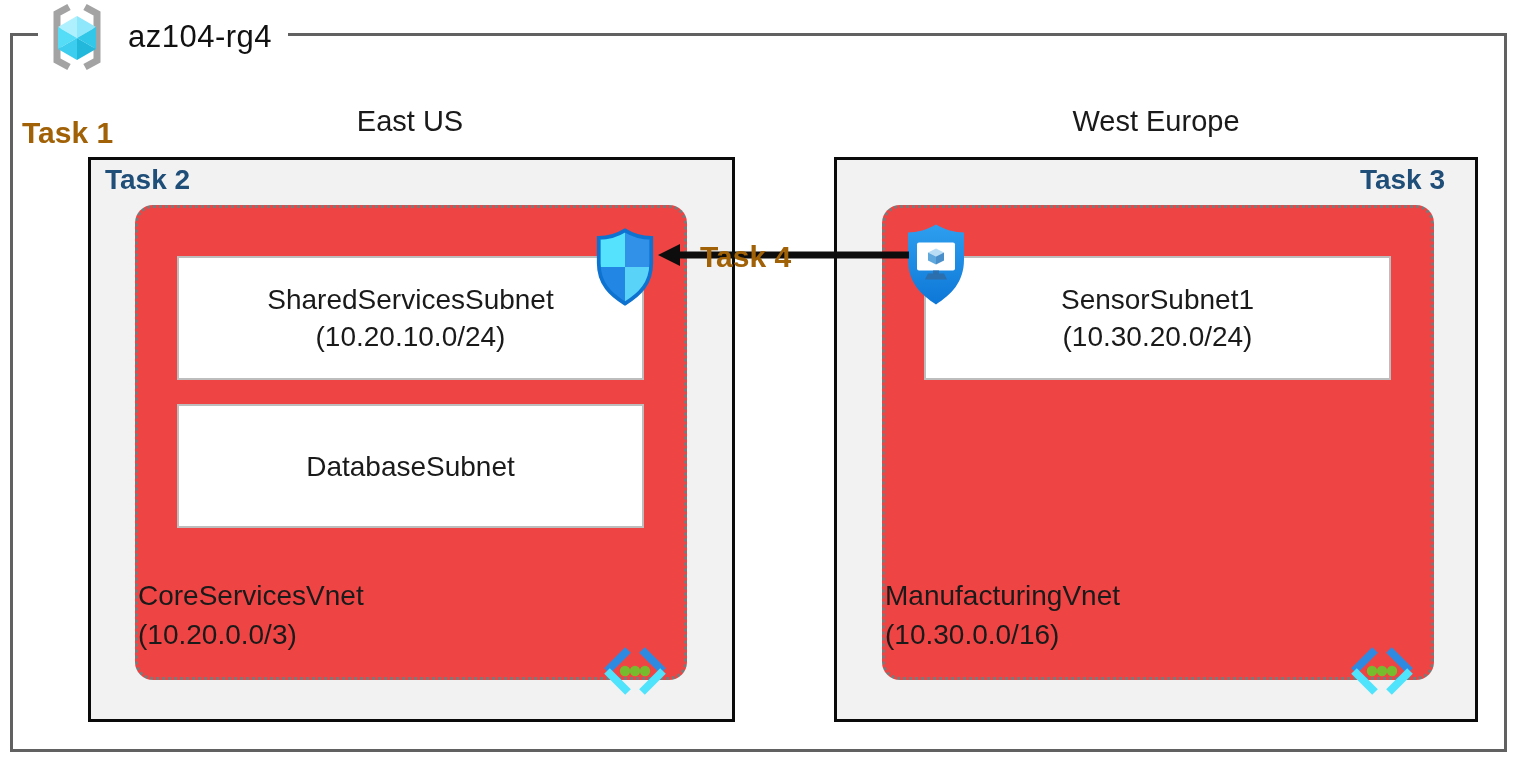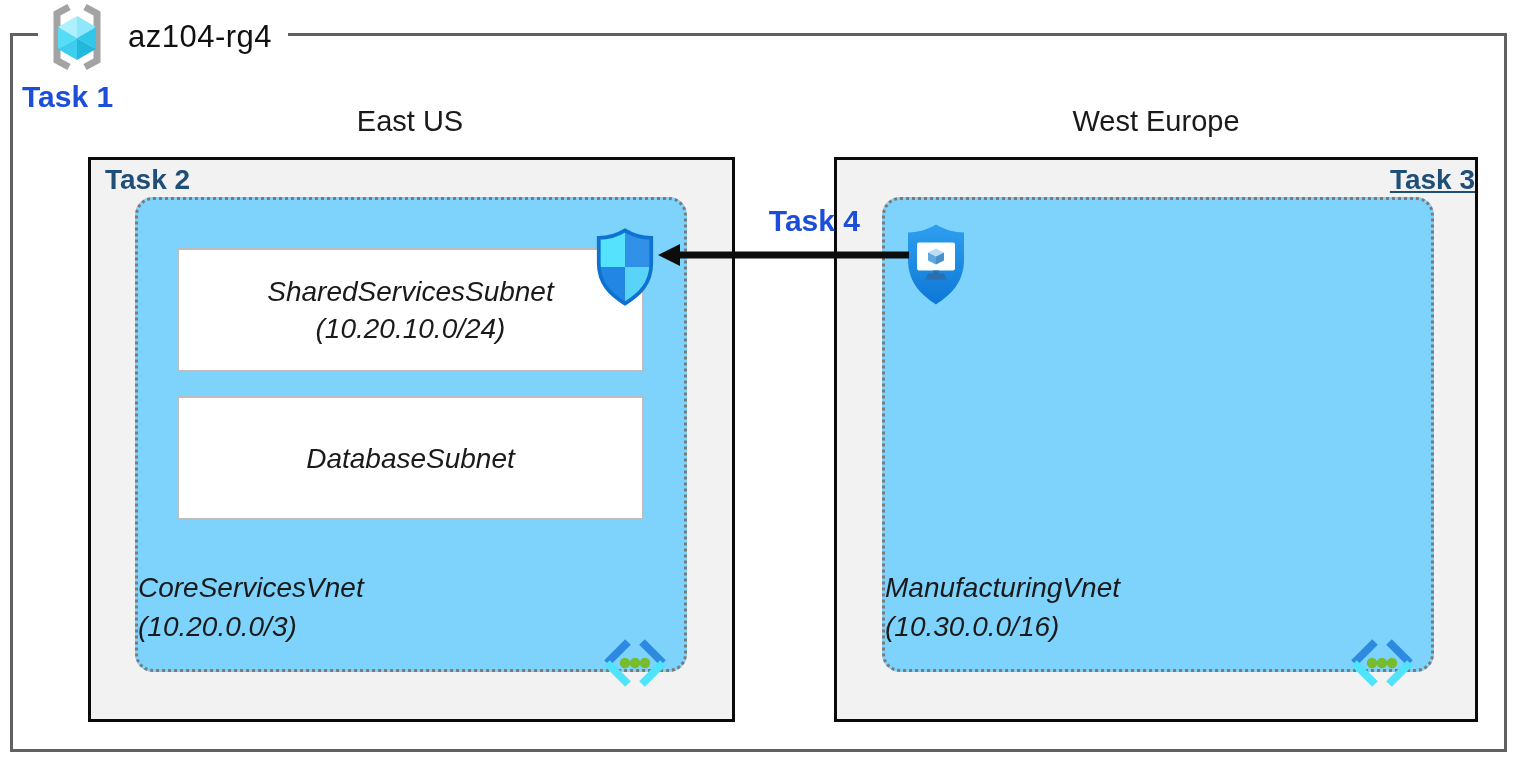--- a/index.html
+++ b/index.html
@@ -5,36 +5,36 @@
   html,body{margin:0;padding:0;background:#fff;}
   .canvas{position:relative;width:1537px;height:757px;background:#fff;
           font-family:"Liberation Sans","DejaVu Sans",sans-serif;color:#1a1a1a;overflow:hidden;}
   .abs{position:absolute;}
 
   
   .outer-box{left:10px;top:33px;width:1491px;height:713px;border:3px solid #616161;}
   .rg-legend{left:38px;top:1px;height:72px;display:flex;align-items:center;background:#fff;padding:0 16px 0 6px;}
   .rg-label{font-size:31px;color:#111;margin-left:18px;letter-spacing:.5px;}
 
-  .task{font-weight:bold;color:#1d4ed8;font-size:30px;}
+  .task{font-weight:bold;color:#a16207;font-size:30px;margin-top:36px;}
   .task1{left:22px;top:80px;}
-  .task4{left:700px;top:204px;width:160px;text-align:right;}
+  .task4{left:700px;top:204px;width:160px;text-align:left;}
 
   .region-title{top:105px;font-size:29px;text-align:center;}
   .rt-east{left:210px;width:400px;}
   .rt-west{left:956px;width:400px;}
 
   .region-box{top:157px;height:565px;background:#F2F2F2;border:3px solid #0a0a0a;box-sizing:border-box;}
   .rb-east{left:88px;width:647px;}
   .rb-west{left:834px;width:644px;}
   .rb-task{position:absolute;top:4px;font-weight:bold;color:#1F4E79;font-size:28px;}
   .rb-east .rb-task{left:14px;}
-  .rb-west .rb-task{right:0;text-decoration:underline;}
+  .rb-west .rb-task{right:30px;}
 
-  .vnet-box{top:197px;width:552px;height:475px;background:#7dd3fc;border:3px dotted #7a7a7a;border-radius:18px;box-sizing:border-box;font-style:italic;}
+  .vnet-box{top:205px;width:552px;height:475px;background:#ef4444;border:3px dotted #7a7a7a;border-radius:18px;box-sizing:border-box;}
   .vb-east{left:135px;}
   .vb-west{left:882px;}
 
   .subnet{position:absolute;left:39px;width:467px;height:124px;background:#fff;border:2px solid #BDBDBD;
           display:flex;flex-direction:column;justify-content:center;align-items:center;
           font-size:28px;line-height:37px;text-align:center;box-sizing:border-box;}
   .sn1{top:48px;}
   .sn2{top:196px;}
 
   .vnet-name{position:absolute;left:0;top:368px;width:100%;font-size:28px;line-height:39px;}
@@ -94,20 +94,24 @@
       <circle cx="27" cy="26" r="5.2" fill="#76BC2D"></circle>
       <circle cx="37" cy="26" r="5.2" fill="#76BC2D"></circle>
       <circle cx="47" cy="26" r="5.2" fill="#76BC2D"></circle>
     </svg>
   </div>
 
   <div class="abs region-box rb-west">
     <div class="rb-task">Task 3</div>
   </div>
   <div class="abs vnet-box vb-west">
+    <div class="subnet sn1">
+      <div>SensorSubnet1</div>
+      <div>(10.30.20.0/24)</div>
+    </div>
     <div class="vnet-name">
       <div>ManufacturingVnet</div>
       <div>(10.30.0.0/16)</div>
     </div>
     <svg class="vnet-icon" viewBox="0 0 74 56">
       <path d="M30 5 L9 26" stroke="#2E8AE0" stroke-width="8" fill="none"></path>
       <path d="M9 26 L30 47" stroke="#4FE3FC" stroke-width="8" fill="none"></path>
       <path d="M44 5 L65 26" stroke="#2E8AE0" stroke-width="8" fill="none"></path>
       <path d="M65 26 L44 47" stroke="#4FE3FC" stroke-width="8" fill="none"></path>
       <circle cx="27" cy="26" r="5.2" fill="#76BC2D"></circle>

